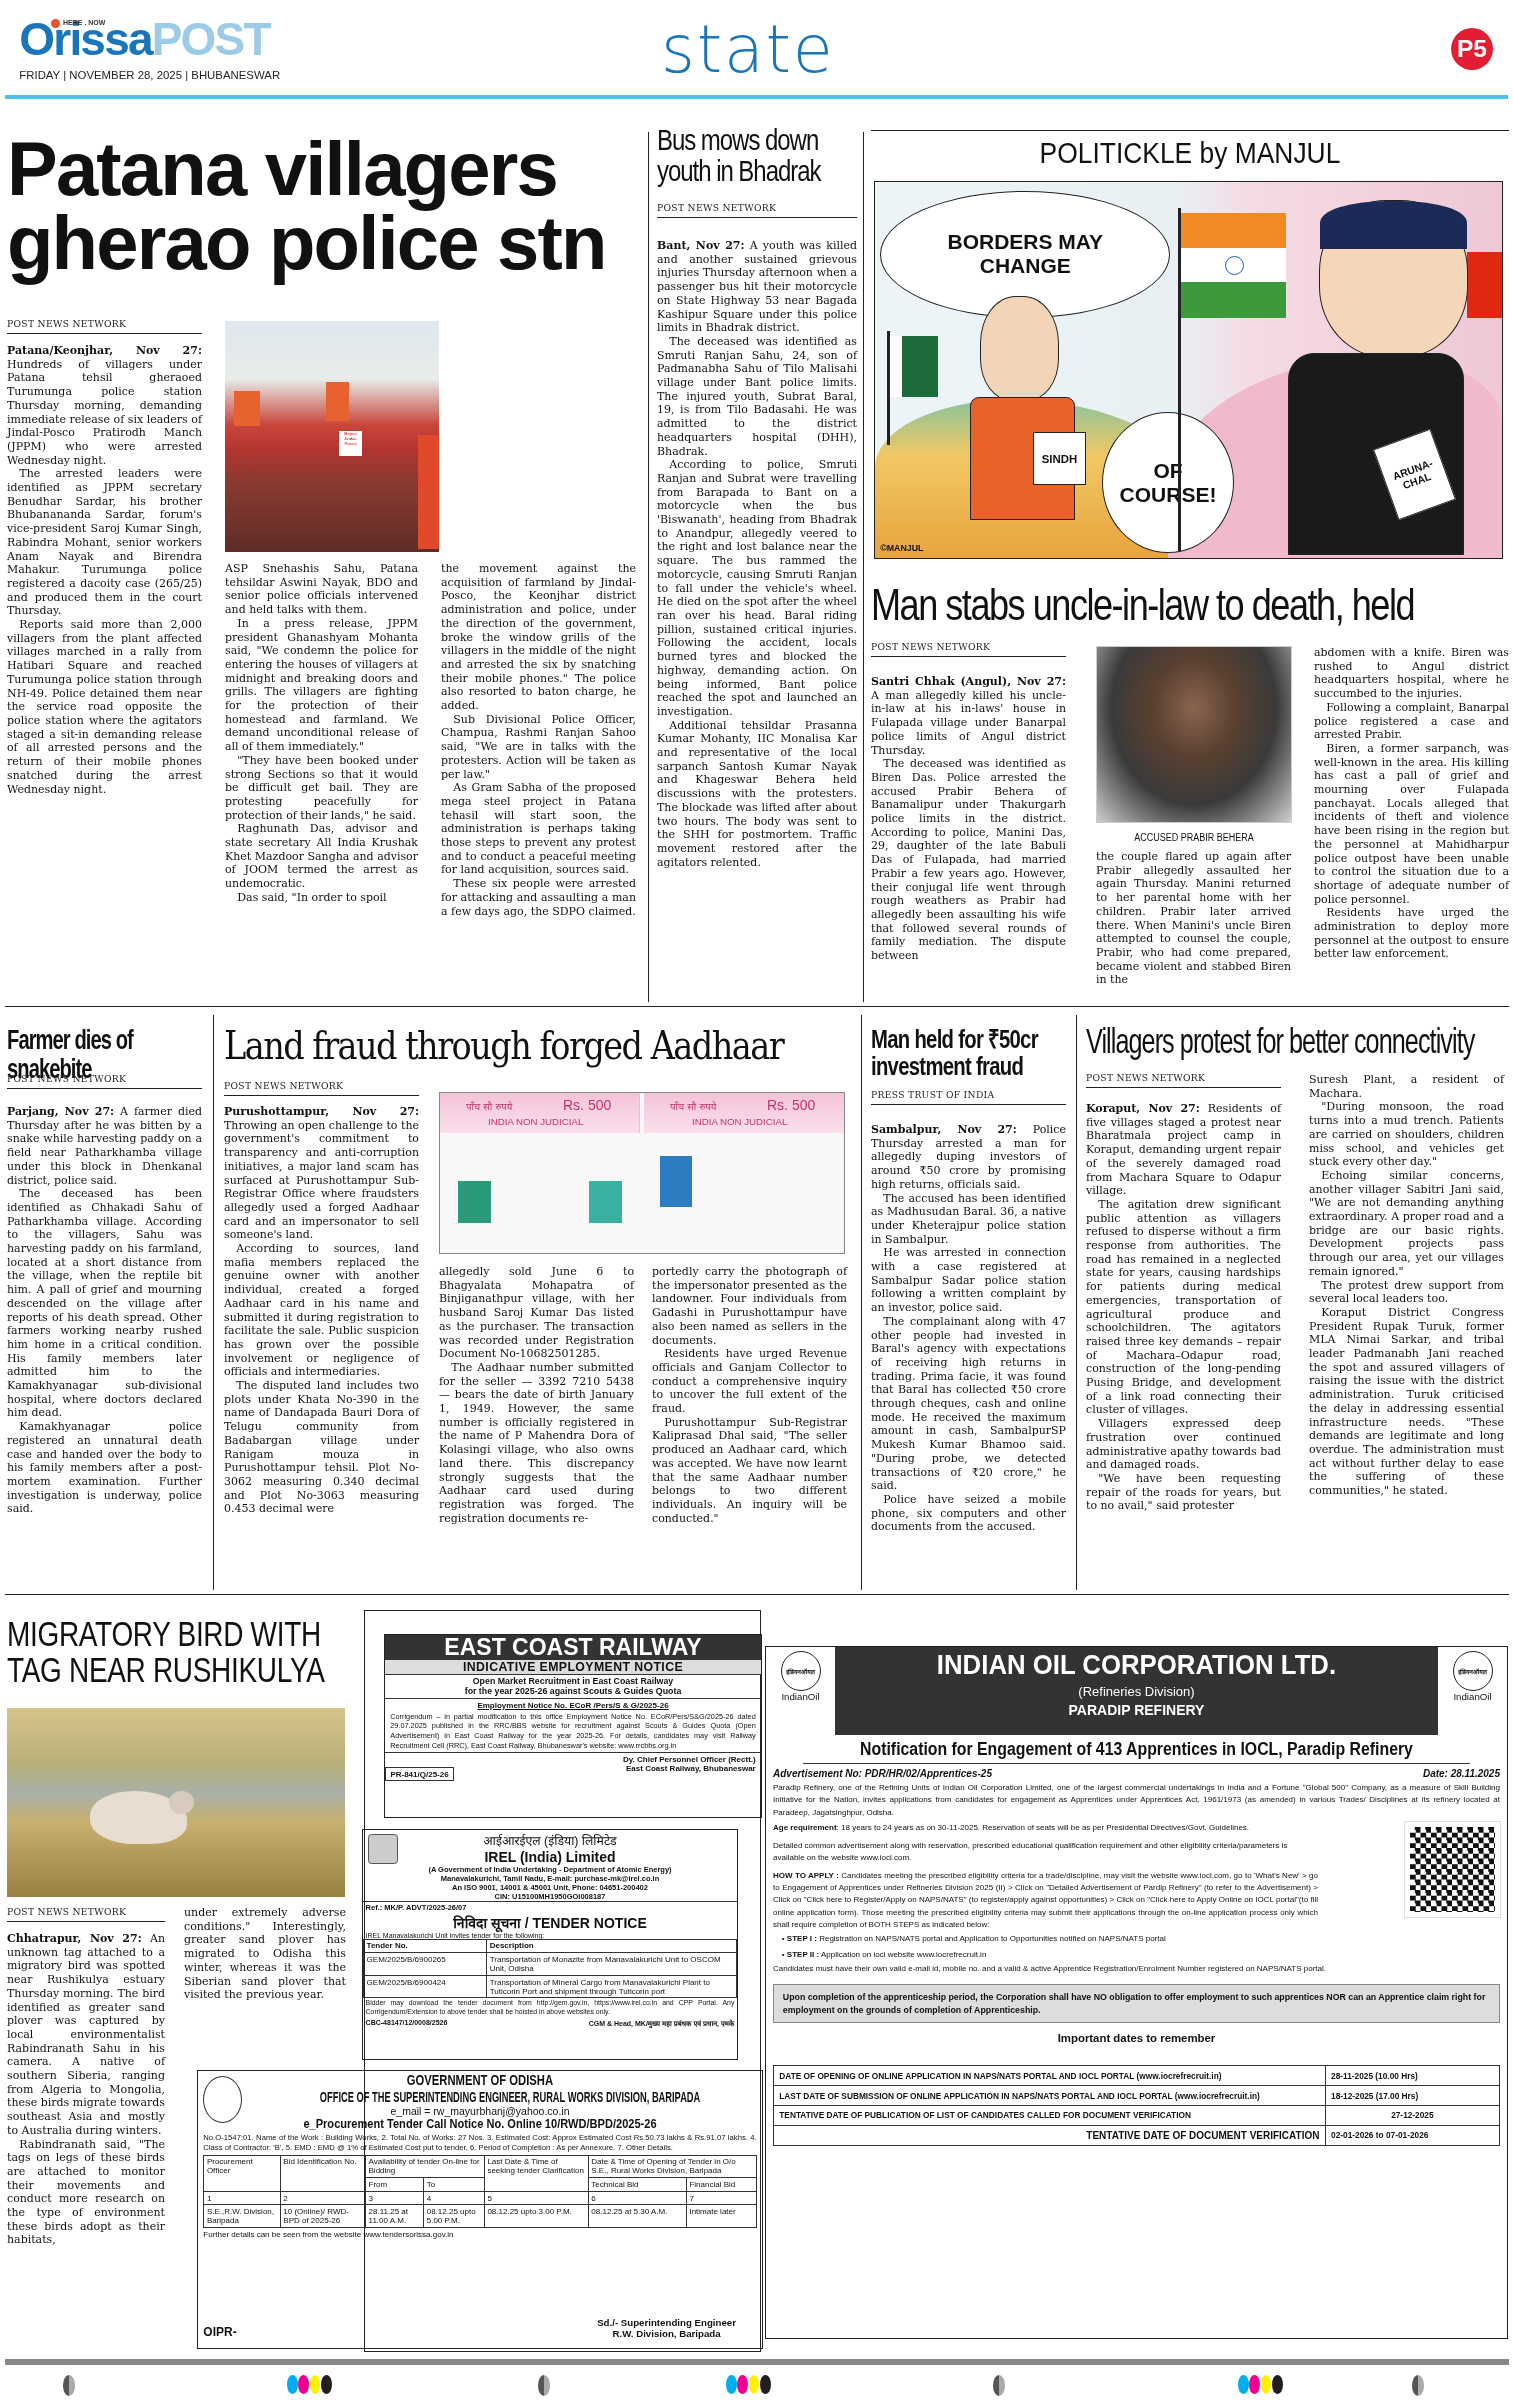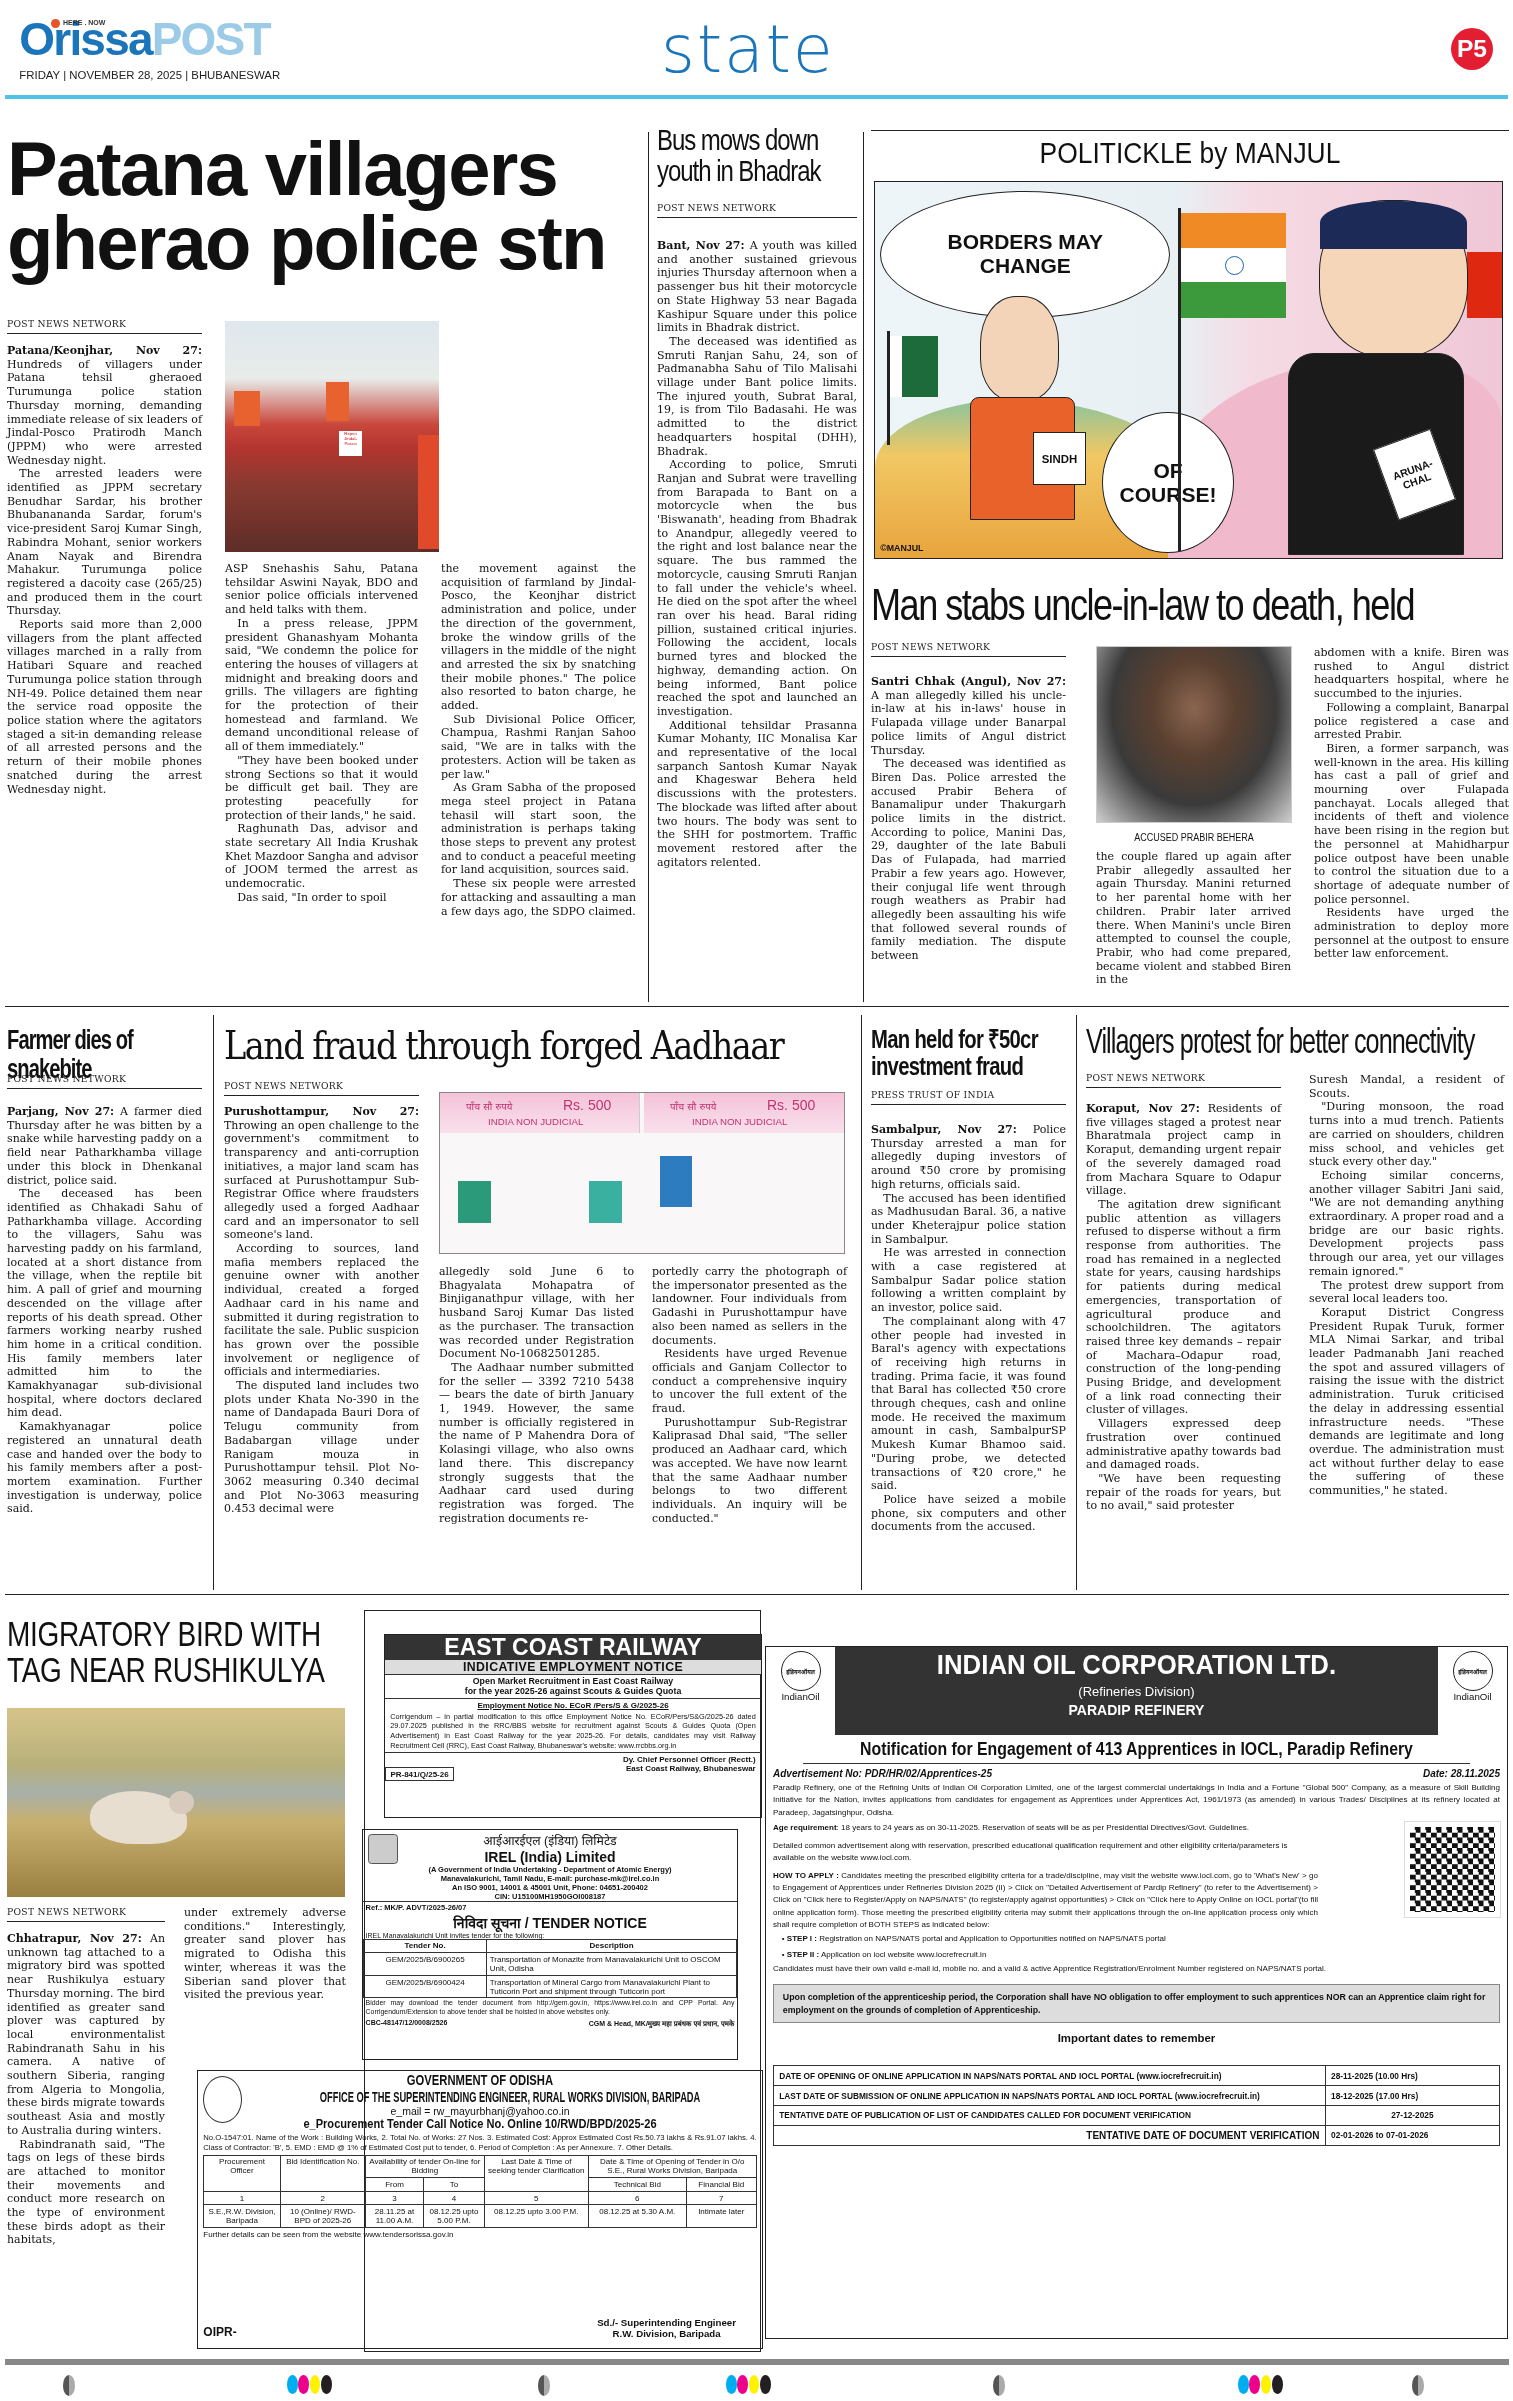--- a/index.html
+++ b/index.html
@@ -18,21 +18,21 @@
 .hl-cond{font-family:"Liberation Sans",sans-serif;line-height:1.02;color:#111;transform-origin:left top}
 .byline{font-family:"DejaVu Serif",serif;font-size:9.2px;color:#222;border-bottom:1.3px solid #222;padding-bottom:3.5px;letter-spacing:0.3px}
 .body{font-family:"DejaVu Serif",serif;font-size:11px;line-height:13.7px;text-align:justify;hyphens:auto;color:#111}
 .body b{font-weight:bold}
 .body p{text-indent:12.3px}
 .body p.first{text-indent:0}
 .col-rule{background:#222;width:0.9px}
 .photo{overflow:hidden}
 .ad{border:1.8px solid #222;font-family:"Liberation Sans",sans-serif;color:#111}
 .ad table{border-collapse:collapse;width:100%}
-.ad td,.ad th{border:0.9px solid #333;padding:1.8px 2.6px;font-size:8px;text-align:center;vertical-align:top;font-weight:normal}
+.ad td,.ad th{border:0.9px solid #333;padding:1.8px 2.6px;font-size:8px;text-align:left;vertical-align:top;font-weight:normal}
 .cmyk{display:inline-block;width:10.5px;height:19.3px;border-radius:50%;margin-right:0.9px}
 .regmark{display:inline-block;width:12.3px;height:21px;border-radius:50%;background:linear-gradient(90deg,#555 50%,#aaa 50%)}
 </style>
 </head>
 <body>
 
 <div class="abs masthead-logo">
   <span class="o">Orissa</span><span class="p">POST</span>
 </div>
 <div class="abs tagdot"></div>
@@ -189,21 +189,21 @@
 
 <div class="abs hl-cond" style="left:1086px;top:1023px;font-size:35px;letter-spacing:-1.3px;transform:scaleX(.72);width:615px">Villagers protest for better connectivity</div>
 <div class="abs byline" style="left:1086px;top:1072px;width:195px">POST NEWS NETWORK</div>
 <div class="abs body" style="left:1086px;top:1102px;width:195px">
   <p class="first"><b>Koraput, Nov 27:</b> <span>Residents of five villages staged a protest near Bharatmala project camp in Koraput, demanding urgent repair of the severely damaged road from Machara Square to Odapur village.</span></p>
   <p>The agitation drew significant public attention as villagers refused to disperse without a firm response from authorities. The road has remained in a neglected state for years, causing hardships for patients during medical emergencies, transportation of agricultural produce and schoolchildren. The agitators raised three key demands – repair of Machara–Odapur road, construction of the long-pending Pusing Bridge, and development of a link road connecting their cluster of villages.</p>
   <p>Villagers expressed deep frustration over continued administrative apathy towards bad and damaged roads.</p>
   <p>"We have been requesting repair of the roads for years, but to no avail," said protester</p>
 </div>
 <div class="abs body" style="left:1309px;top:1073px;width:195px">
-  <p class="first">Suresh Mandal, a resident of Scouts.</p>
+  <p class="first">Suresh Plant, a resident of Machara.</p>
   <p>"During monsoon, the road turns into a mud trench. Patients are carried on shoulders, children miss school, and vehicles get stuck every other day."</p>
   <p>Echoing similar concerns, another villager Sabitri Jani said, "We are not demanding anything extraordinary. A proper road and a bridge are our basic rights. Development projects pass through our area, yet our villages remain ignored."</p>
   <p>The protest drew support from several local leaders too.</p>
   <p>Koraput District Congress President Rupak Turuk, former MLA Nimai Sarkar, and tribal leader Padmanabh Jani reached the spot and assured villagers of raising the issue with the district administration. Turuk criticised the delay in addressing essential infrastructure needs. "These demands are legitimate and long overdue. The administration must act without further delay to ease the suffering of these communities," he stated.</p>
 </div>
 
 <div class="abs" style="left:5.3px;top:1594px;width:1504px;height:0.9px;background:#222"></div>
 
 <div class="abs" style="left:7px;top:1616px;width:351px">
   <div class="hl-cond" style="font-size:35px;letter-spacing:-0.4px;transform:scaleX(.8);width:439px">MIGRATORY BIRD WITH</div>

